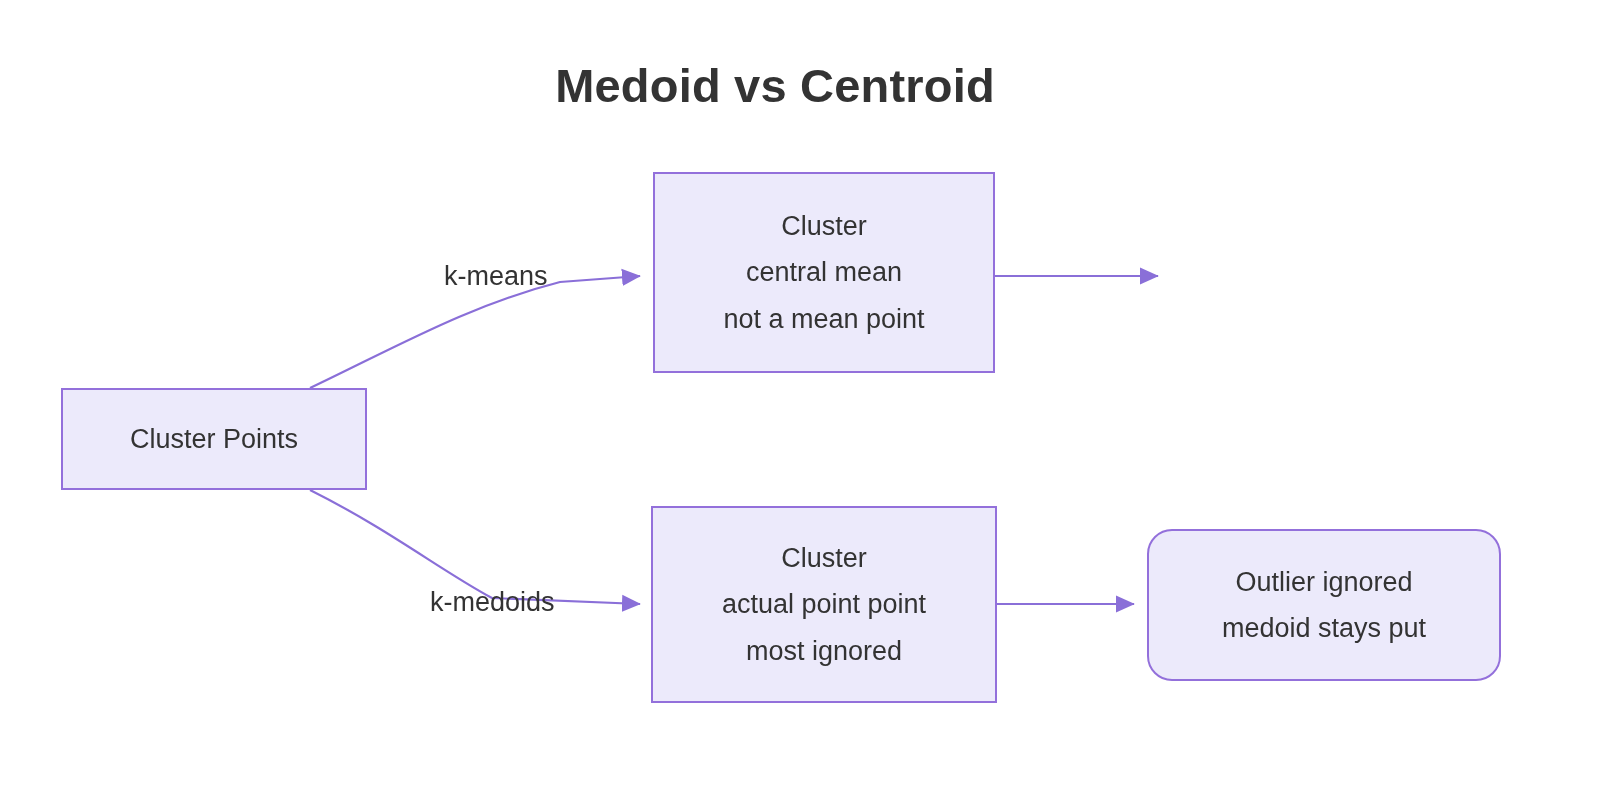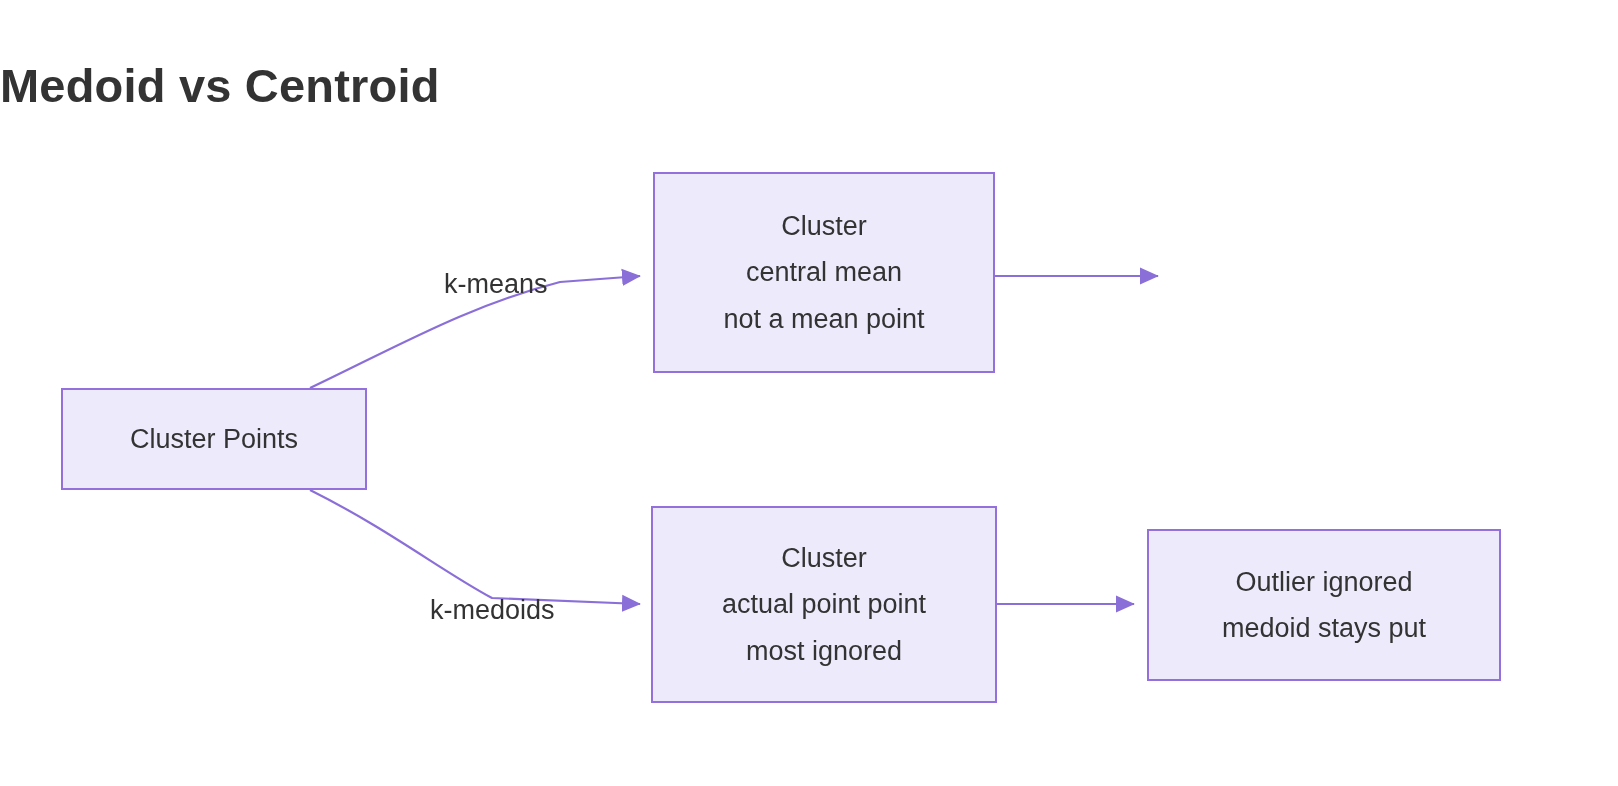--- a/index.html
+++ b/index.html
@@ -16,21 +16,21 @@
     width: 1618px;
     height: 786px;
     background: #ffffff;
     overflow: hidden;
   }
   .diagram-title {
     position: absolute;
     left: 0;
     top: 58px;
     width: 1550px;
-    text-align: left;
+    text-align: center;
     font-size: 47px;
     font-weight: bold;
     color: #333333;
     letter-spacing: 0.2px;
     white-space: nowrap;
   }
   #edge-layer {
     position: absolute;
     left: 0;
     top: 0;
@@ -56,28 +56,27 @@
   .node .line {
     display: block;
   }
   .edge-label {
     position: absolute;
     font-size: 27px;
     color: #333333;
     background: transparent;
     white-space: nowrap;
     line-height: 1;
-    margin-top: 8px;
   }
   
   #node-cluster  { left: 61px;   top: 388px; width: 306px; height: 102px; }
   #node-centroid { left: 653px;  top: 172px; width: 342px; height: 201px; }
   #node-outlier-centroid { left: 1171px; top: 196px; width: 306px; height: 152px; }
   #node-medoid   { left: 651px;  top: 506px; width: 346px; height: 197px; }
-  #node-outlier-medoid { left: 1147px; top: 529px; width: 354px; height: 152px; }
+  #node-outlier-medoid { left: 1147px; top: 529px; width: 354px; height: 152px; border-radius: 25px; }
 
   #label-kmeans   { left: 444px; top: 263px; }
   #label-kmedoids { left: 430px; top: 589px; }
 </style>
 </head>
 <body>
 
 <div id="canvas">
 
   <div class="diagram-title">Medoid vs Centroid</div>

